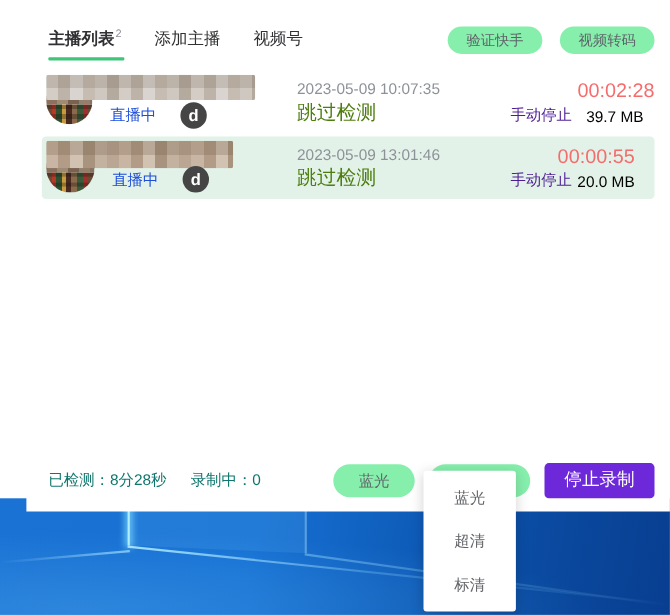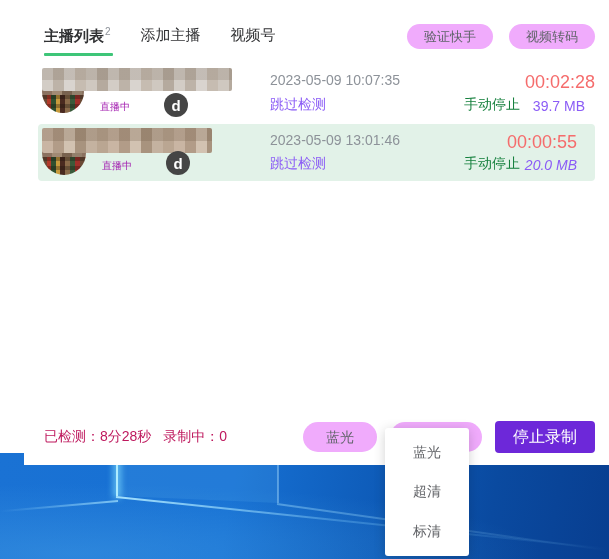--- a/index.html
+++ b/index.html
@@ -15,21 +15,21 @@
 
   
   .header { position:absolute; left:20px; right:14px; top:10px; height:36px; display:flex; align-items:flex-start; }
   .tabs { display:flex; gap:30px; }
   .tab { font-size:15px; color:#303133; padding:4px 0 10px; cursor:pointer; position:relative; }
   .tab.active { font-weight:bold; }
   .tab.active::after { content:""; position:absolute; left:0; right:-2px; bottom:0; height:3px; background:#3ec578; border-radius:1px; }
   .tab sup { font-size:10px; color:#8d9299; font-weight:normal; margin-left:1px; }
   .hbtns { margin-left:auto; display:flex; gap:16px; padding-top:2px; }
   .pill {
-    background:#f0abfc; color:#5f6368; font-size:13px; border:none; cursor:pointer;
+    background:#86efac; color:#5f6368; font-size:13px; border:none; cursor:pointer;
     border-radius:14px; padding:6px 17px; line-height:1; font-family:inherit;
   }
 
   
   .list { position:absolute; left:0; right:0; top:56px; }
   .row { position:relative; height:52px; margin:0 14px 4px; }
   .row.hl { background:#e2f2e8; border-radius:4px; height:57px; }
 
   .avatar { position:absolute; left:4px; top:3px; width:42px; height:42px; border-radius:50%; overflow:hidden; z-index:1; }
   .row.hl .avatar { top:7px; width:44px; height:44px; }
@@ -48,40 +48,40 @@
     background-image:
       repeating-linear-gradient(0deg, rgba(120,105,90,0) 0 11px, rgba(120,105,90,.22) 11px 23px),
       repeating-linear-gradient(90deg, #d3cdc6 0 11px, #bdb3a8 11px 22px, #d9d4cf 22px 33px, #c6bcb1 33px 44px, #cfc8c0 44px 55px, #b5aa9e 55px 66px);
   }
   .row.hl .name-mosaic { top:4px; width:170px; height:25px;
     background-image:
       repeating-linear-gradient(0deg, rgba(110,90,70,0) 0 12px, rgba(110,90,70,.25) 12px 25px),
       repeating-linear-gradient(90deg, #c9b5a3 0 11px, #b29c88 11px 22px, #d2c2b1 22px 33px, #a8937e 33px 44px, #c4b2a0 44px 55px, #baa692 55px 66px);
   }
 
-  .status { position:absolute; left:62px; bottom:6px; font-size:10px; color:#a21caf; z-index:3; }
+  .status { position:absolute; left:62px; bottom:6px; font-size:14px; color:#1d4ed8; z-index:3; }
   .row.hl .status { left:64px; bottom:8px; }
   .d-badge { position:absolute; left:126px; bottom:3px; width:24px; height:24px; border-radius:50%;
     background:#454545; color:#fff; font-weight:bold; font-size:15px;
     display:flex; align-items:center; justify-content:center; z-index:3; }
   .row.hl .d-badge { left:128px; bottom:6px; }
 
   .cell-time { position:absolute; left:232px; top:4px; font-size:14px; color:#8d9299; }
-  .cell-skip { position:absolute; left:232px; bottom:6px; font-size:14px; color:#8b5cf6; }
-  .cell-stopmode { position:absolute; left:426px; bottom:6px; font-size:14px; color:#15803d; }
+  .cell-skip { position:absolute; left:232px; bottom:6px; font-size:18px; color:#4d7c0f; }
+  .cell-stopmode { position:absolute; left:426px; bottom:6px; font-size:14px; color:#4c1d95; }
   .cell-duration { position:absolute; right:0; top:4px; font-size:18px; color:#f56c6c; }
-  .cell-size { position:absolute; right:10px; bottom:6px; font-size:14px; color:#8b5cf6; }
+  .cell-size { position:absolute; right:10px; bottom:6px; font-size:14px; color:#000000; }
   .row.hl .cell-time { top:8px; }
   .row.hl .cell-duration { right:18px; top:8px; }
   .row.hl .cell-skip, .row.hl .cell-stopmode { bottom:8px; }
-  .row.hl .cell-size { right:18px; bottom:8px;font-style:italic; }
+  .row.hl .cell-size { right:18px; bottom:8px; }
 
   
   .footer { position:absolute; left:20px; right:14px; top:408px; height:34px; display:flex; align-items:center; }
-  .stats { display:flex; gap:12px; font-size:14px; color:#be185d; }
+  .stats { display:flex; gap:22px; font-size:14px; color:#0f766e; }
   .fbtns { margin-left:auto; display:flex; gap:13px; align-items:center; }
   .pill.qual { padding:8px 23px; font-size:14px; border-radius:16px; }
   .stop-btn {
     background:#6d28d9; color:#fff; border:none; cursor:pointer; font-family:inherit;
     font-size:16px; border-radius:4px; padding:8px 18px; line-height:1;
   }
 
   
   .dropdown {
     position:absolute; left:385px; top:428px; width:84px; height:128px; z-index:20;

